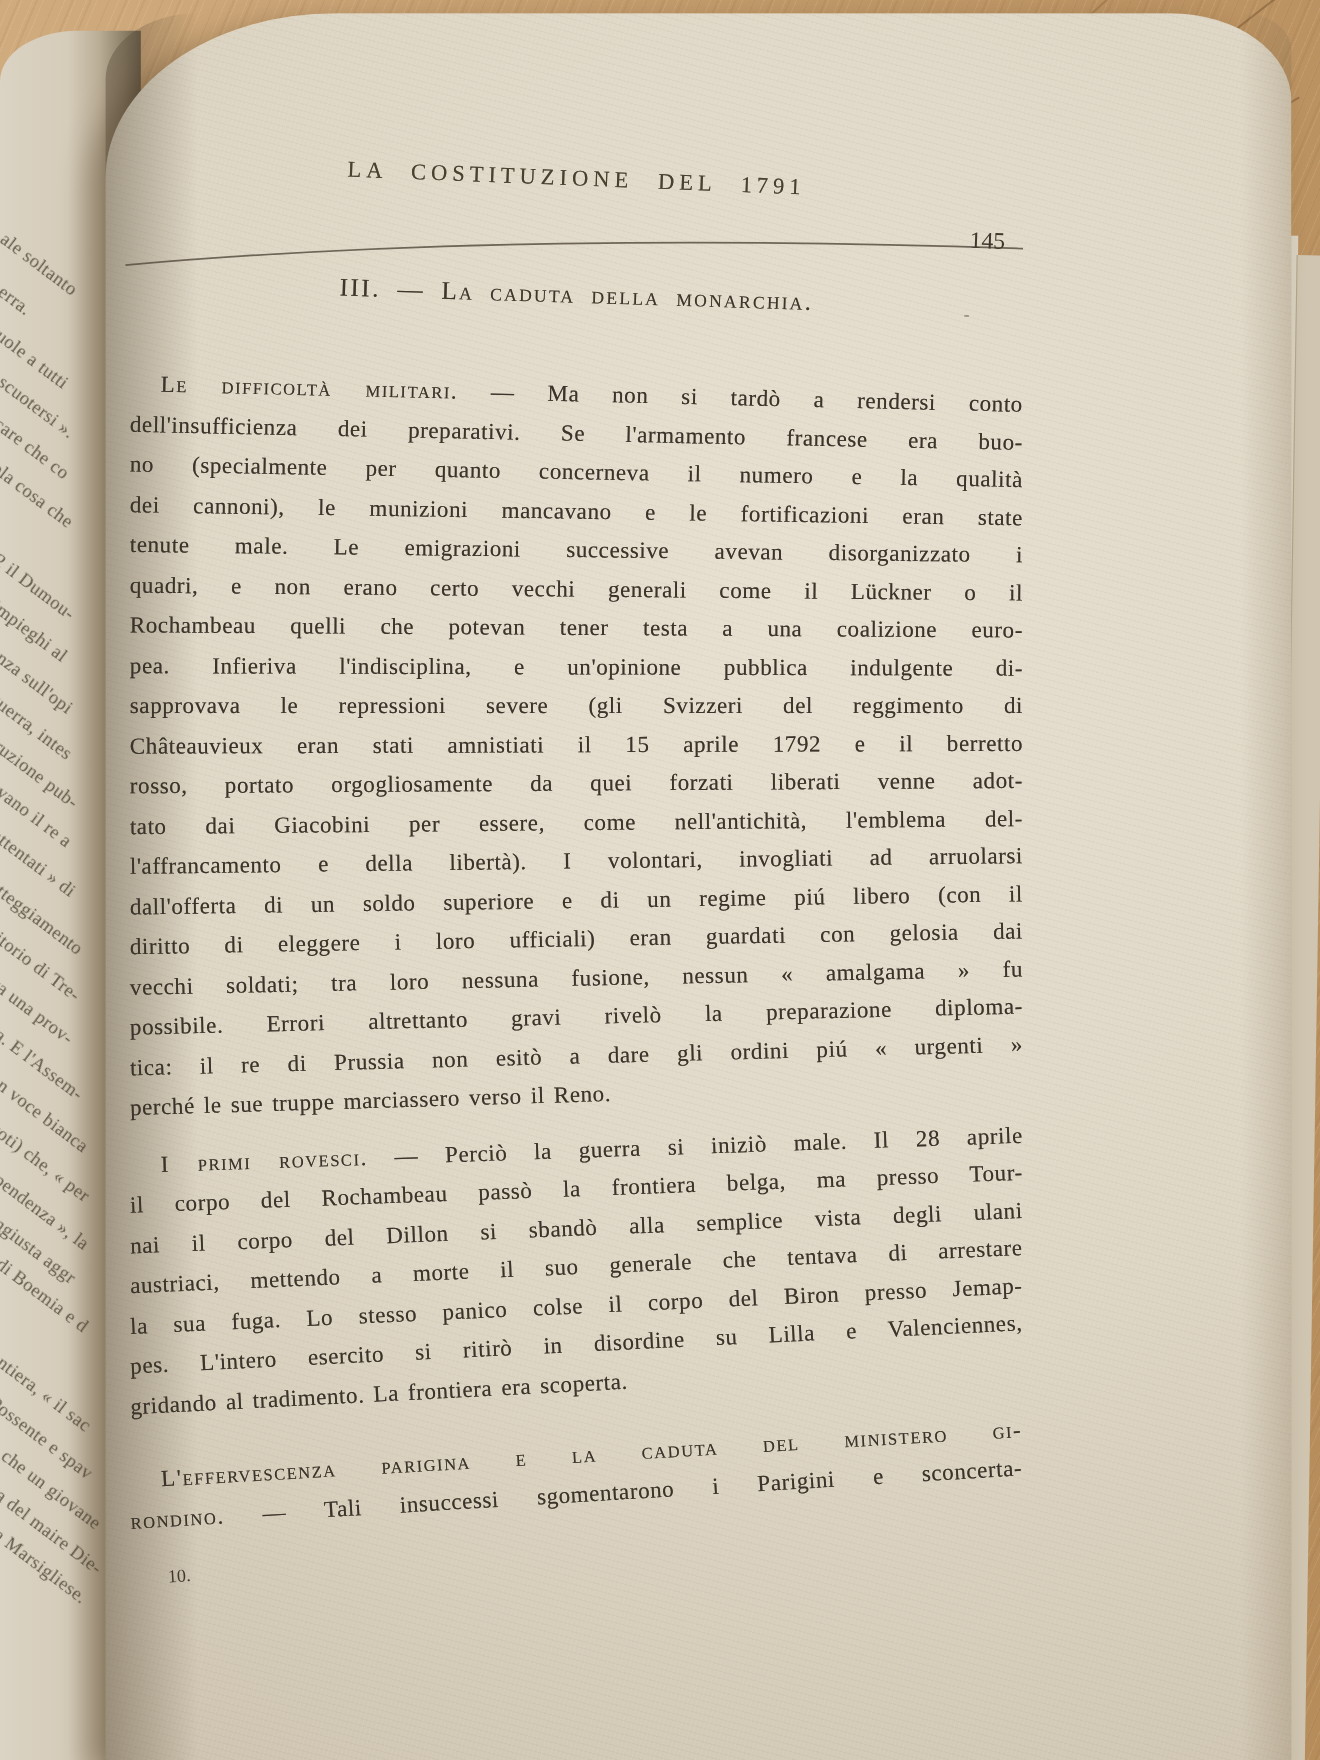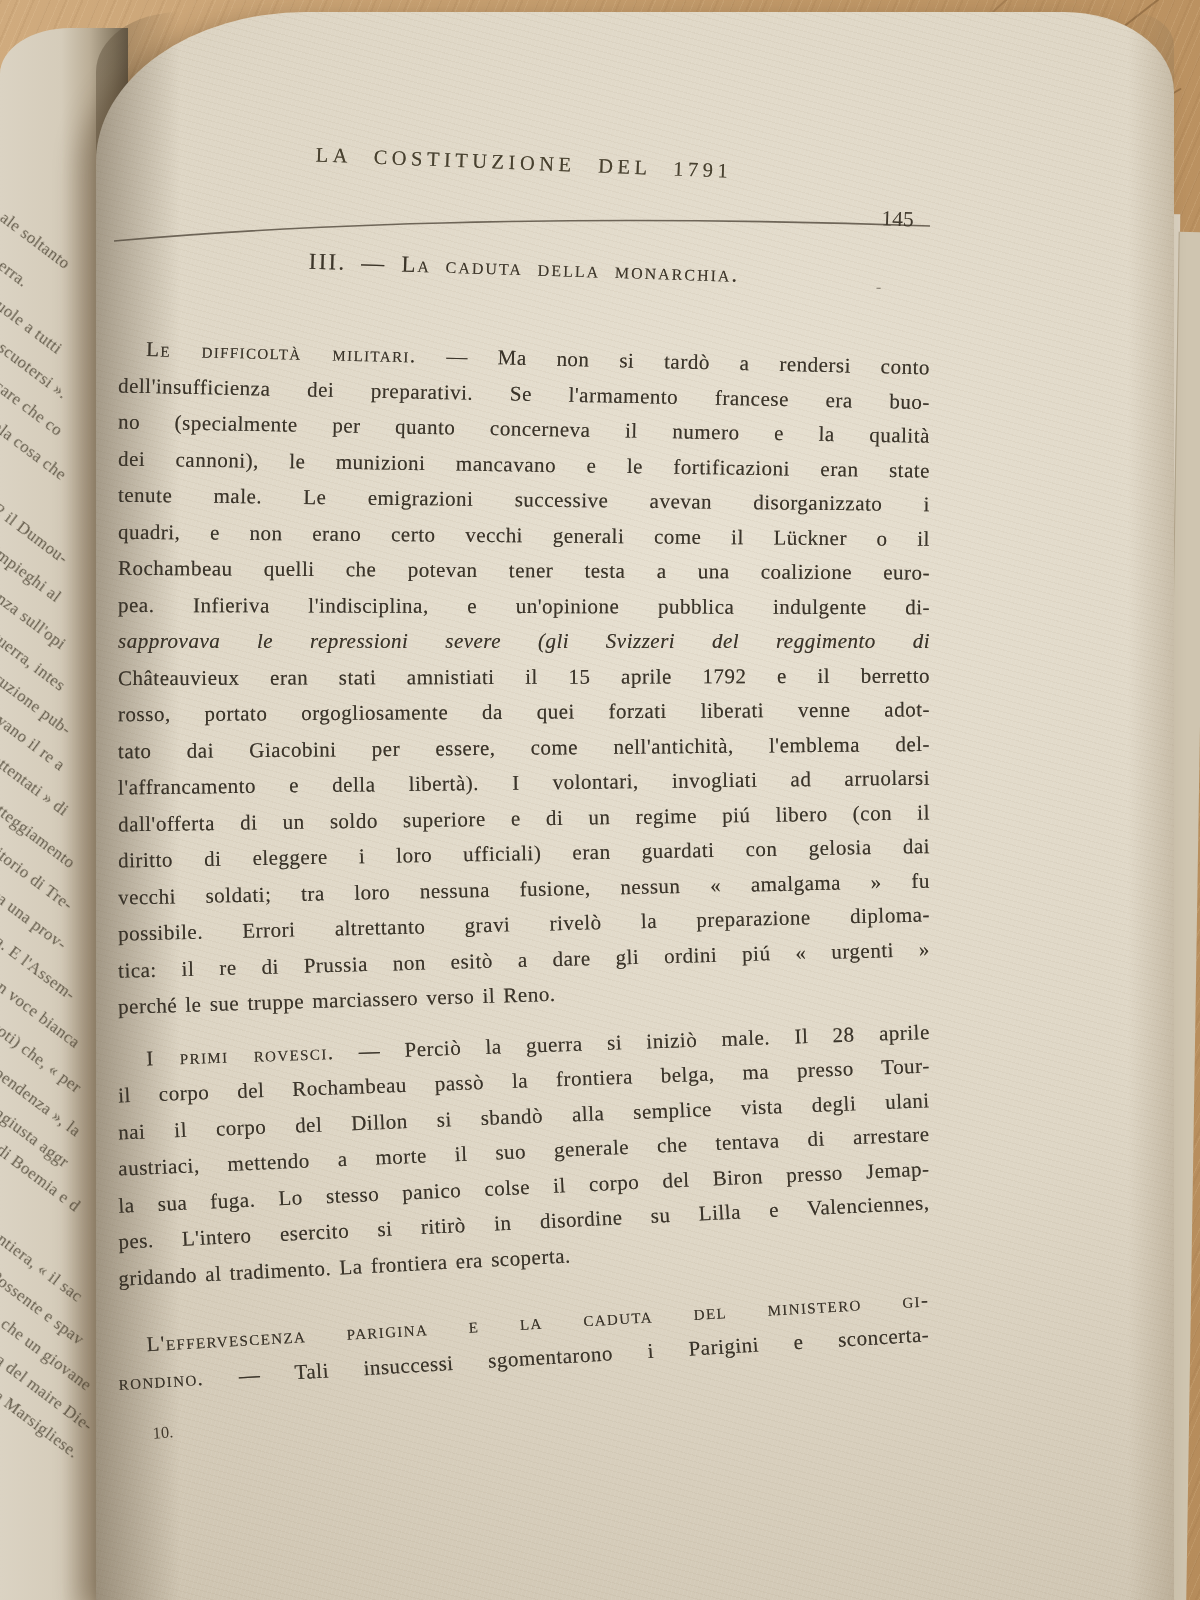--- a/index.html
+++ b/index.html
@@ -146,21 +146,21 @@
       <span class="lead">Le difficoltà militari.</span>
       <span>— Ma non si tardò a rendersi conto</span>
     </div>
     <div class="line jl warp" style="transform: rotate(1.17deg);">dell'insufficienza dei preparativi. Se l'armamento francese era buo-</div>
     <div class="line jl warp" style="transform: rotate(1deg);">no (specialmente per quanto concerneva il numero e la qualità</div>
     <div class="line jl warp" style="transform: rotate(0.84deg);">dei cannoni), le munizioni mancavano e le fortificazioni eran state</div>
     <div class="line jl warp" style="transform: rotate(0.67deg);">tenute male. Le emigrazioni successive avevan disorganizzato i</div>
     <div class="line jl warp" style="transform: rotate(0.5deg);">quadri, e non erano certo vecchi generali come il Lückner o il</div>
     <div class="line jl warp" style="transform: rotate(0.33deg);">Rochambeau quelli che potevan tener testa a una coalizione euro-</div>
     <div class="line jl warp" style="transform: rotate(0.16deg);">pea. Infieriva l'indisciplina, e un'opinione pubblica indulgente di-</div>
-    <div class="line jl warp" style="transform: rotate(-0.01deg); font-style: italic;">sapprovava le repressioni severe (gli Svizzeri del reggimento di</div>
+    <div class="line jl warp" style="transform: rotate(-0.01deg);">sapprovava le repressioni severe (gli Svizzeri del reggimento di</div>
     <div class="line jl warp" style="transform: rotate(-0.18deg);">Châteauvieux eran stati amnistiati il 15 aprile 1792 e il berretto</div>
     <div class="line jl warp" style="transform: rotate(-0.35deg);">rosso, portato orgogliosamente da quei forzati liberati venne adot-</div>
     <div class="line jl warp" style="transform: rotate(-0.52deg);">tato dai Giacobini per essere, come nell'antichità, l'emblema del-</div>
     <div class="line jl warp" style="transform: rotate(-0.69deg);">l'affrancamento e della libertà). I volontari, invogliati ad arruolarsi</div>
     <div class="line jl warp" style="transform: rotate(-0.85deg);">dall'offerta di un soldo superiore e di un regime piú libero (con il</div>
     <div class="line jl warp" style="transform: rotate(-1.02deg);">diritto di eleggere i loro ufficiali) eran guardati con gelosia dai</div>
     <div class="line jl warp" style="transform: rotate(-1.19deg);">vecchi soldati; tra loro nessuna fusione, nessun « amalgama » fu</div>
     <div class="line jl warp" style="transform: rotate(-1.36deg);">possibile. Errori altrettanto gravi rivelò la preparazione diploma-</div>
     <div class="line jl warp" style="transform: rotate(-1.53deg);">tica: il re di Prussia non esitò a dare gli ordini piú « urgenti »</div>
     <div class="line warp" style="transform: rotate(-1.7deg);">perché le sue truppe marciassero verso il Reno.</div>

